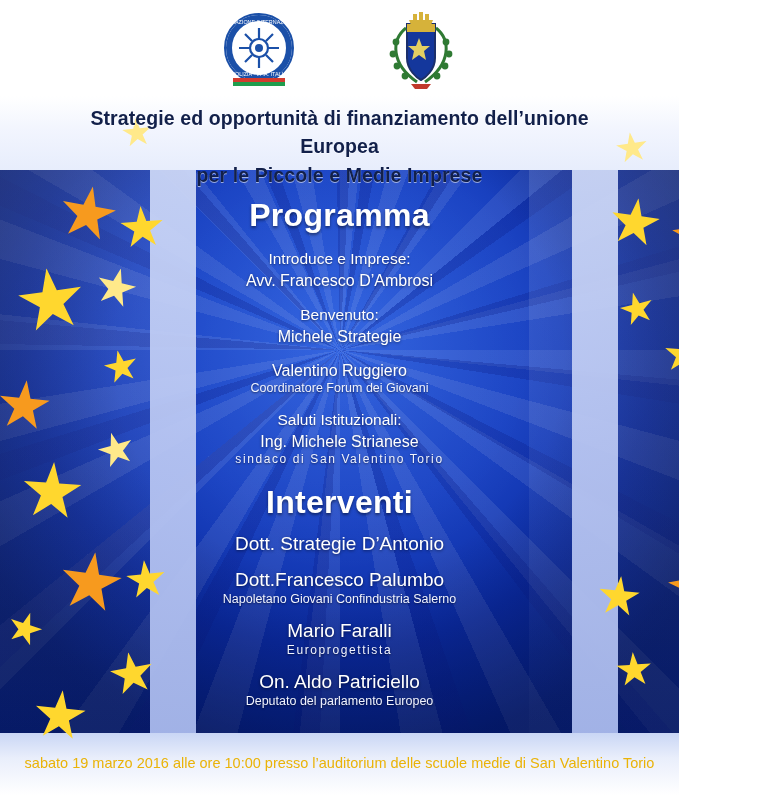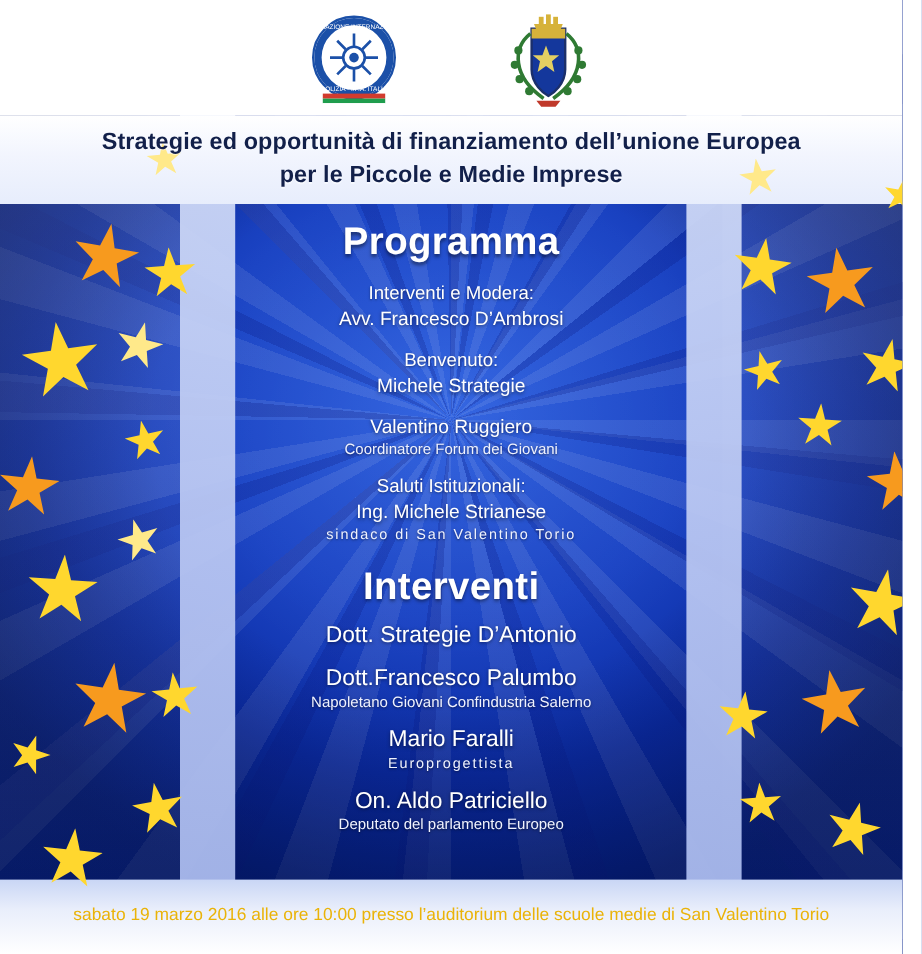--- a/index.html
+++ b/index.html
@@ -4,21 +4,21 @@
 <style>
   * { box-sizing: border-box; margin: 0; padding: 0; }
   html, body {
     width: 768px; height: 795px;
     font-family: "Liberation Sans", sans-serif;
     background: #ffffff;
     overflow: hidden;
   }
   .poster {
     position: relative;
-    width: 752px; height: 795px;
+    width: 679px; height: 795px;
     overflow: hidden;
     background: #0a2ea8;
   }
 
   
   .bg-base {
     position: absolute; inset: 0;
     background:
       radial-gradient(ellipse 65% 55% at 50% 42%, #2b5fe0 0%, #1b44c4 42%, #0b2ba2 72%, #062286 100%);
   }
@@ -104,21 +104,21 @@
     color: #12204a;
     font-size: 19.5px;
     font-weight: 600;
     line-height: 1.45;
     letter-spacing: .1px;
     padding: 0 60px;
     text-shadow: 0 1px 0 rgba(255,255,255,.55);
   }
   .h-big {
     font-size: 32px; font-weight: 700; color: #ffffff;
-    letter-spacing: .3px; margin-top: 22px;
+    letter-spacing: .3px; margin-top: 8px;
     text-shadow: 0 2px 3px rgba(0,0,0,.45);
   }
   .lbl {
     font-size: 15.5px; color: #ffffff; margin-top: 16px;
     text-shadow: 0 1px 2px rgba(0,0,0,.45);
   }
   .name {
     font-size: 16px; color: #ffffff; margin-top: 4px;
     text-shadow: 0 1px 3px rgba(0,0,0,.5);
   }
@@ -232,21 +232,21 @@
   </div>
 
   <div class="content">
     <div class="title">
       <div>Strategie ed opportunità di finanziamento dell’unione Europea</div>
       <div>per le Piccole e Medie Imprese</div>
     </div>
 
     <div class="h-big">Programma</div>
 
-    <div class="lbl">Interventi e Modera:</div>
+    <div class="lbl">Introduce e Imprese:</div>
     <div class="name">Avv. Francesco D’Ambrosi</div>
 
     <div class="lbl">Benvenuto:</div>
     <div class="name">Michele Strategie</div>
     <div class="name" style="margin-top:16px;">Valentino Ruggiero</div>
     <div class="role">Coordinatore Forum dei Giovani</div>
 
     <div class="lbl">Saluti Istituzionali:</div>
     <div class="name">Ing. Michele Strianese</div>
     <div class="role wide">sindaco di San Valentino Torio</div>

